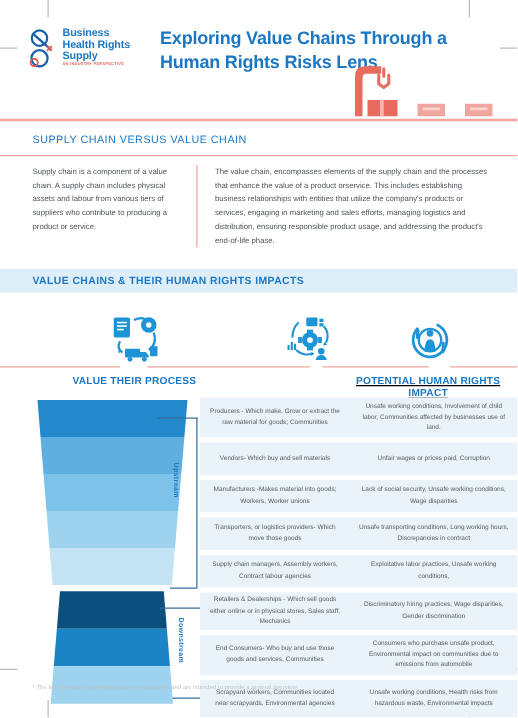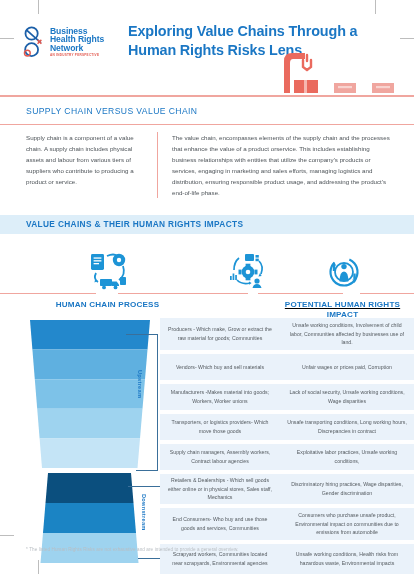--- a/index.html
+++ b/index.html
@@ -17,21 +17,21 @@
   .crop.tl-h { left:0; top:38px; width:14px; height:1px; }
   .crop.tr-v { right:38px; top:0; width:1px; height:14px; }
   .crop.tr-h { right:0; top:38px; width:14px; height:1px; }
   .crop.bl-v { left:38px; bottom:0; width:1px; height:14px; }
   .crop.bl-h { left:0; bottom:38px; width:14px; height:1px; }
   .crop.br-v { right:38px; bottom:0; width:1px; height:14px; }
   .crop.br-h { right:0; bottom:38px; width:14px; height:1px; }
 
   
   .header { position:relative; height:95px; padding-top:18px; }
-  .logo-wrap { position:absolute; left:22px; top:22px; width:86px; height:40px; display:flex; align-items:center; }
+  .logo-wrap { position:absolute; left:22px; top:22px; width:86px; height:40px; display:flex; align-items:flex-start; }
   .logo-mark { width:26px; height:34px; flex:0 0 26px; }
   .logo-text { margin-left:2px; line-height:1.02; }
   .logo-text .lt { color:#1b77c4; font-weight:bold; font-size:8.6px; letter-spacing:-0.1px; display:block; }
   .logo-text .tag { color:#e2594f; font-size:3.1px; font-weight:bold; letter-spacing:0.25px; display:block; margin-top:1.5px; }
 
   .title { position:absolute; left:128px; top:22px; width:240px;
            color:#1b77c4; font-weight:bold; font-size:14.4px; line-height:1.34; letter-spacing:-0.15px; }
 
   .robot { position:absolute; right:0; bottom:0px; width:140px; height:48px; }
 
@@ -108,21 +108,21 @@
       <svg class="logo-mark" viewBox="0 0 30 40">
         <circle cx="11" cy="10" r="7.2" fill="none" stroke="#1b5fa8" stroke-width="2.1"></circle>
         <circle cx="11" cy="29" r="7.6" fill="none" stroke="#1b5fa8" stroke-width="2.1"></circle>
         <path d="M4.5 5.5 L22 21" stroke="#1b5fa8" stroke-width="2.1" fill="none"></path>
         <circle cx="6" cy="33" r="3.4" fill="none" stroke="#e2594f" stroke-width="1.7"></circle>
         <path d="M18 17.5 l4.5 4.5 M22.5 17.5 l-4.5 4.5" stroke="#e2594f" stroke-width="1.7"></path>
       </svg>
       <div class="logo-text">
         <span class="lt">Business</span>
         <span class="lt">Health Rights</span>
-        <span class="lt">Network</span>
+        <span class="lt">Supply</span>
         <span class="tag">AN INDUSTRY PERSPECTIVE</span>
       </div>
     </div>
 
     <div class="title">Exploring Value Chains Through a Human Rights Risks Lens</div>
 
     <svg class="robot" viewBox="0 0 140 48">
       <path d="M10 46 L10 14 Q10 6 18 6 L31 6 L31 12 L19 12 Q16 12 16 16 L16 46 Z" fill="#ea6a5e"></path>
       <path d="M33 8 l0 6 M29 13 l0 7 l4 3 M37 13 l0 7 l-4 3" stroke="#ea6a5e" stroke-width="2.4" fill="none" stroke-linecap="round"></path>
       <rect x="20" y="33" width="24" height="13" fill="#ea6a5e"></rect>
@@ -168,21 +168,21 @@
           <path d="M10 21 Q7 27 12 30" stroke="#1d94d6" stroke-width="1.8" fill="none"></path>
           <path d="M11.5 29 l-3 1.5 l0.6 -3.3 Z" fill="#1d94d6"></path>
           <path d="M37 14 Q40 23 33 28" stroke="#1d94d6" stroke-width="1.8" fill="none"></path>
           <rect x="14" y="27" width="12" height="7" rx="0.8" fill="#1d94d6"></rect>
           <path d="M26 29.5 l4.6 0 l2.4 3 l0 1.5 l-7 0 Z" fill="#1d94d6"></path>
           <circle cx="18" cy="35.4" r="1.9" fill="#1d94d6"></circle>
           <circle cx="29.5" cy="35.4" r="1.9" fill="#1d94d6"></circle>
           <rect x="34" y="25" width="6" height="8" rx="0.8" fill="#1d94d6"></rect>
         </svg>
       </div>
-      <div class="lbl">HUMAN CHAIN PROCESS</div>
+      <div class="lbl">VALUE THEIR PROCESS</div>
     </div>
 
     <div class="ch ch-2">
       <div class="ico">
         <svg width="44" height="40" viewBox="0 0 44 40">
           <circle cx="22" cy="20" r="6.4" fill="#1d94d6"></circle>
           <circle cx="22" cy="20" r="2.3" fill="#fff"></circle>
           <rect x="19.6" y="11.7" width="4.8" height="3" fill="#1d94d6"></rect>
           <rect x="19.6" y="25.3" width="4.8" height="3" fill="#1d94d6"></rect>
           <rect x="12.5" y="17.6" width="3" height="4.8" fill="#1d94d6"></rect>

